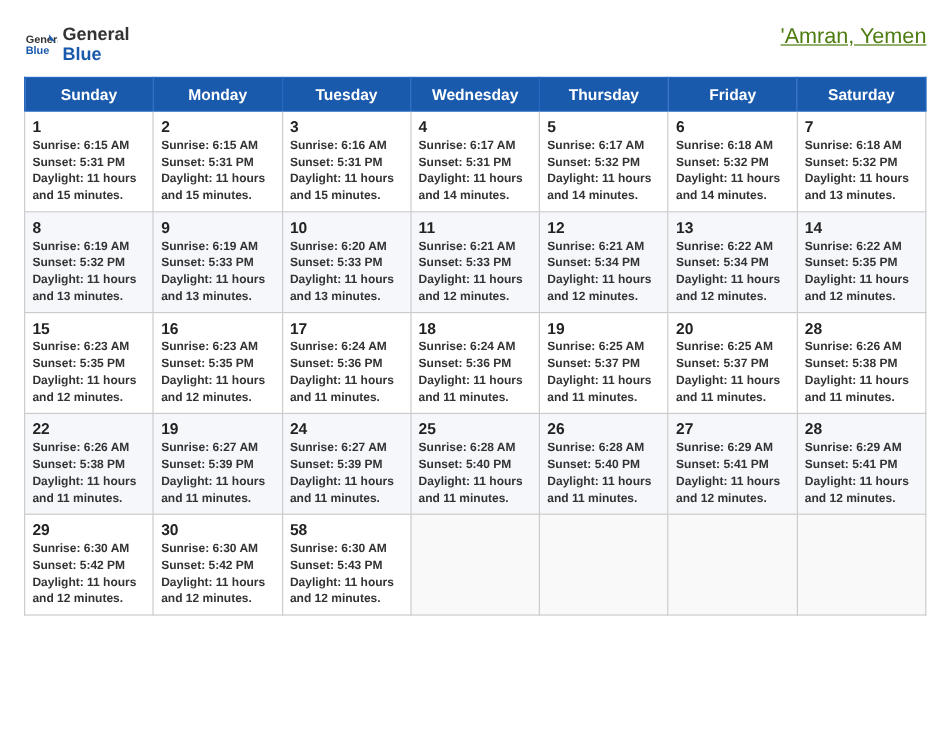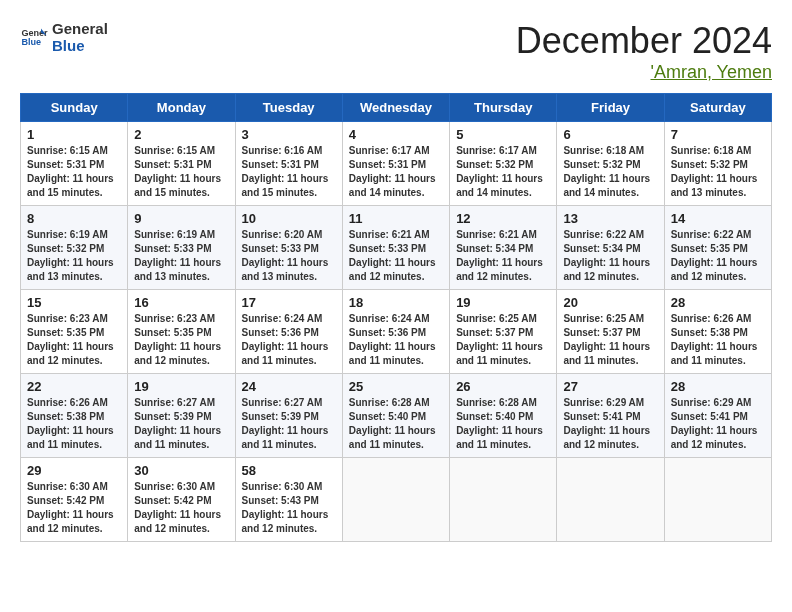--- a/index.html
+++ b/index.html
@@ -90,21 +90,20 @@
       <text x="2" y="18" font-size="13" font-weight="bold" fill="#333" font-family="Arial">General</text>
       <text x="2" y="32" font-size="13" font-weight="bold" fill="#1a5aad" font-family="Arial">Blue</text>
       <polygon points="30,8 38,18 30,14" fill="#1a5aad"></polygon>
     </svg>
     <div>
       <div style="font-size:15px;font-weight:bold;color:#333;">General</div>
       <div style="font-size:15px;font-weight:bold;color:#1a5aad;">Blue</div>
     </div>
   </div>
   <div class="title-block">
-    <div class="month-title">December 2024</div>
     <div class="location-title">'Amran, Yemen</div>
   </div>
 </div>
 
 <table class="calendar">
   <thead>
     <tr>
       <th>Sunday</th>
       <th>Monday</th>
       <th>Tuesday</th>

